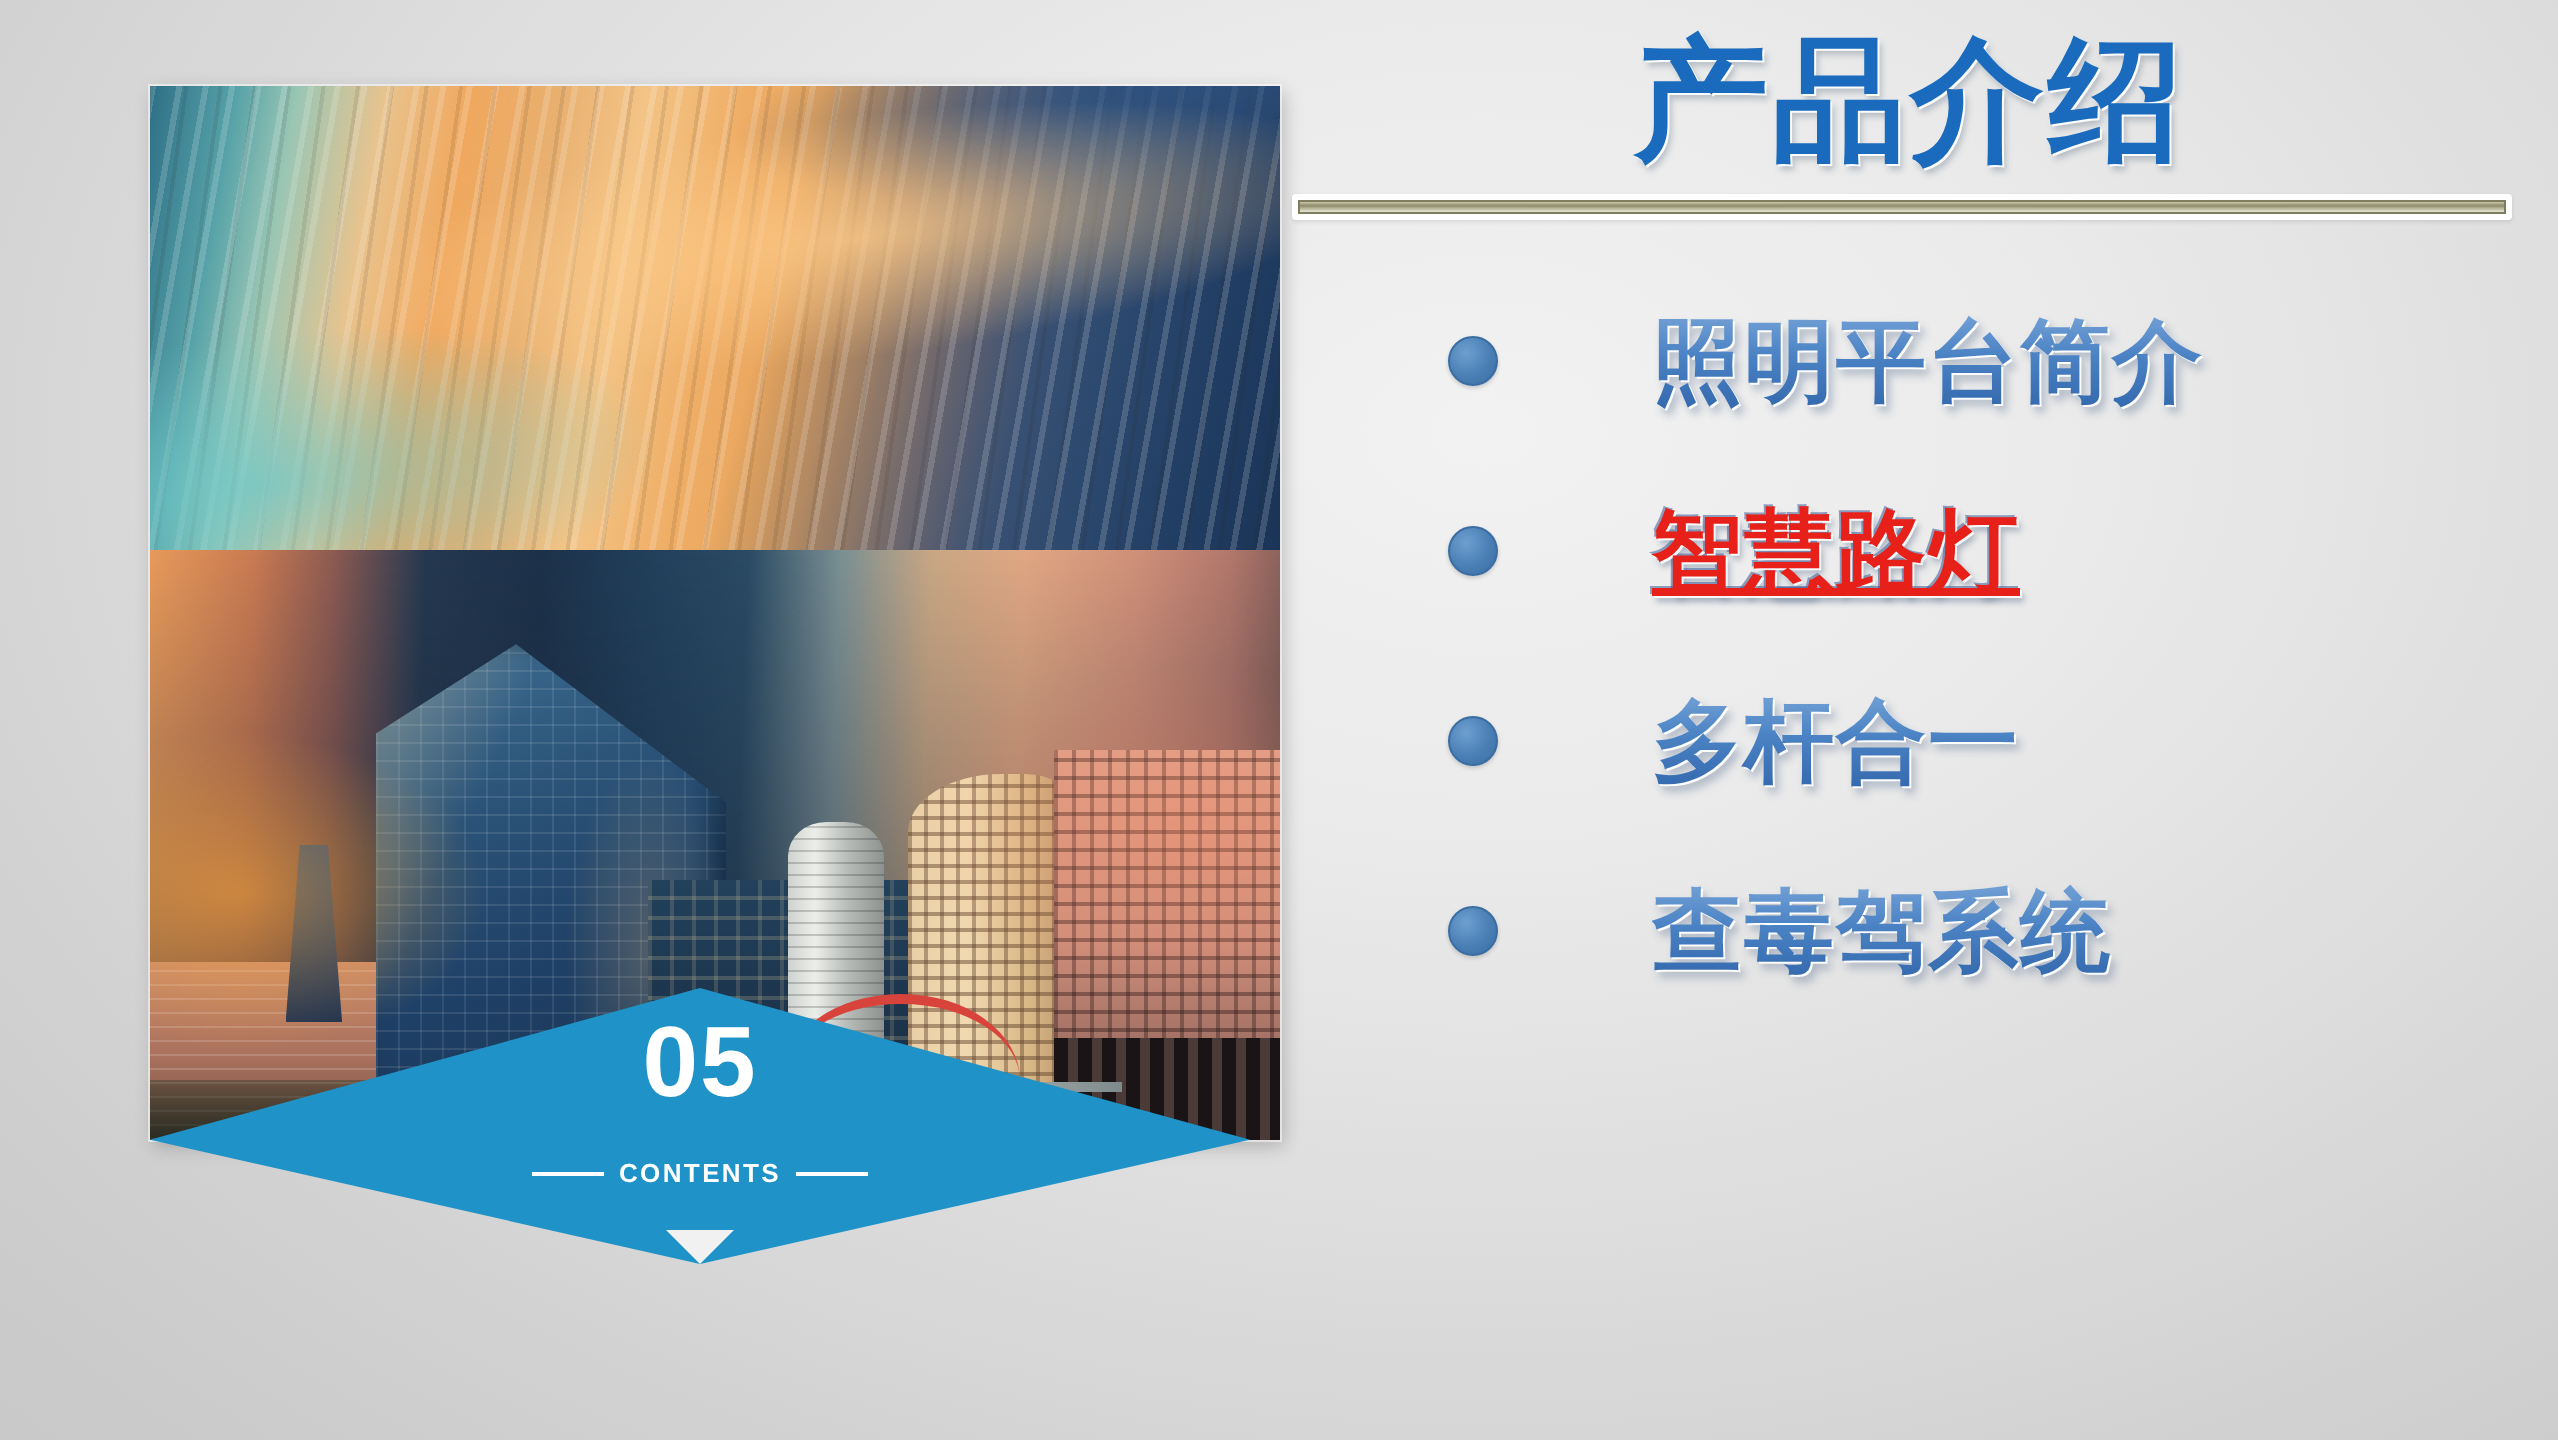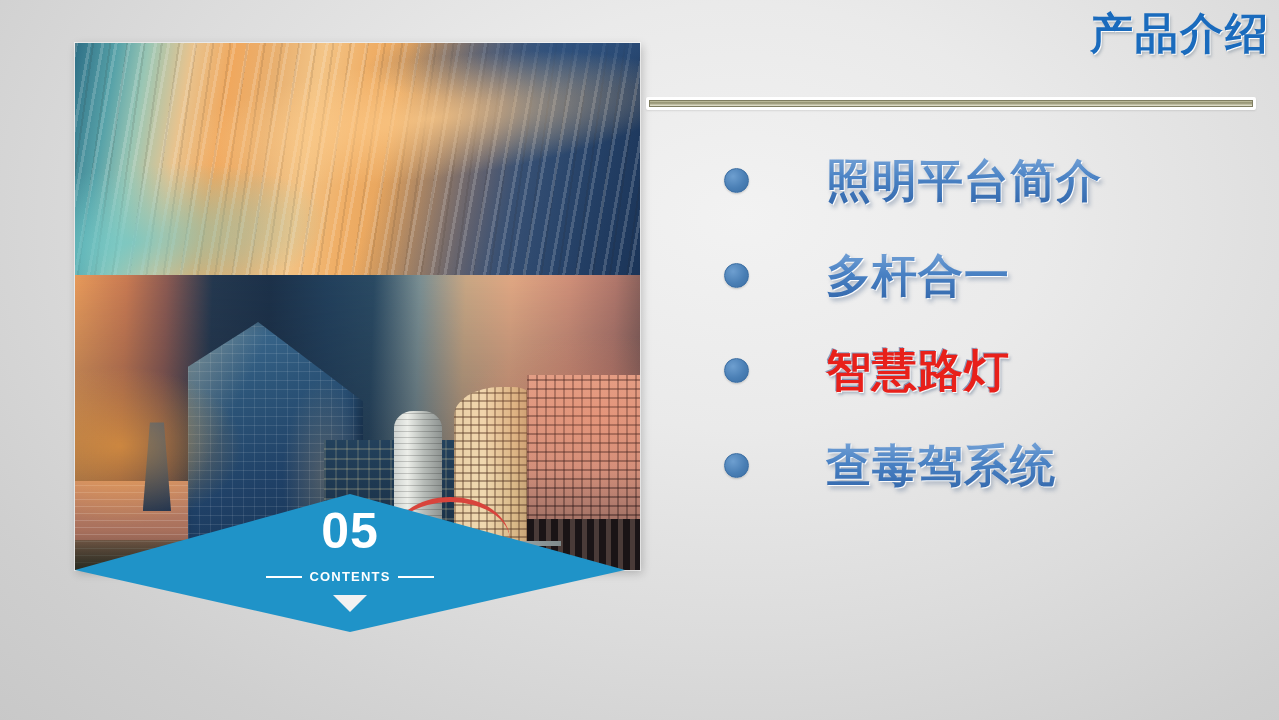--- a/index.html
+++ b/index.html
@@ -225,21 +225,21 @@
 
   .banner-text {
     position: absolute;
     left: 75px;
     top: 494px;
     width: 550px;
     height: 138px;
     display: flex;
     flex-direction: column;
     align-items: center;
-    justify-content: flex-start;
+    justify-content: space-between;
     padding-top: 12px;
     box-sizing: border-box;
     color: #ffffff;
     pointer-events: none;
   }
 
   .banner-number {
     font-size: 50px;
     font-weight: 700;
     line-height: 1;
@@ -272,22 +272,22 @@
     border-right: 17px solid transparent;
     border-top: 17px solid #f1f1f1;
   }
 
   
   .title {
     position: absolute;
     left: 640px;
     top: 5px;
     width: 630px;
-    text-align: right;
-    font-size: 43px;
+    text-align: center;
+    font-size: 67px;
     font-weight: 700;
     color: #1a6bbd;
     letter-spacing: 2px;
     text-shadow:
       1px 1px 0 rgba(255,255,255,.95),
       2px 3px 3px rgba(90,110,130,.35);
   }
 
   .divider {
     position: absolute;
@@ -332,20 +332,21 @@
     box-shadow: 0 1px 2px rgba(0,0,0,.18);
     margin-left: 24px;
   }
 
   .bullet-label {
     margin-left: 77px;
     font-size: 45px;
     font-weight: 700;
     letter-spacing: 1px;
     white-space: nowrap;
+    text-decoration: underline;
   }
 
   .style-blue {
     color: #3f78bf;
     background: linear-gradient(180deg, #7ea9da 0%, #4a82c4 45%, #2f63a8 100%);
     -webkit-background-clip: text;
     background-clip: text;
     -webkit-text-fill-color: transparent;
     filter: drop-shadow(1px 1px 0 rgba(255,255,255,.95))
             drop-shadow(2px 3px 2px rgba(110,130,160,.45));
@@ -401,26 +402,26 @@
 
   <div class="bullet-list">
 
     <div class="bullet-row">
       <span class="bullet-dot"></span>
       <span class="bullet-label style-blue">照明平台简介</span>
     </div>
 
     <div class="bullet-row">
       <span class="bullet-dot"></span>
-      <span class="bullet-label style-blue">多杆合一</span>
+      <span class="bullet-label style-red">智慧路灯</span>
     </div>
 
     <div class="bullet-row">
       <span class="bullet-dot"></span>
-      <span class="bullet-label style-red">智慧路灯</span>
+      <span class="bullet-label style-blue">多杆合一</span>
     </div>
 
     <div class="bullet-row">
       <span class="bullet-dot"></span>
       <span class="bullet-label style-blue">查毒驾系统</span>
     </div>
 
 
 
   </div>

